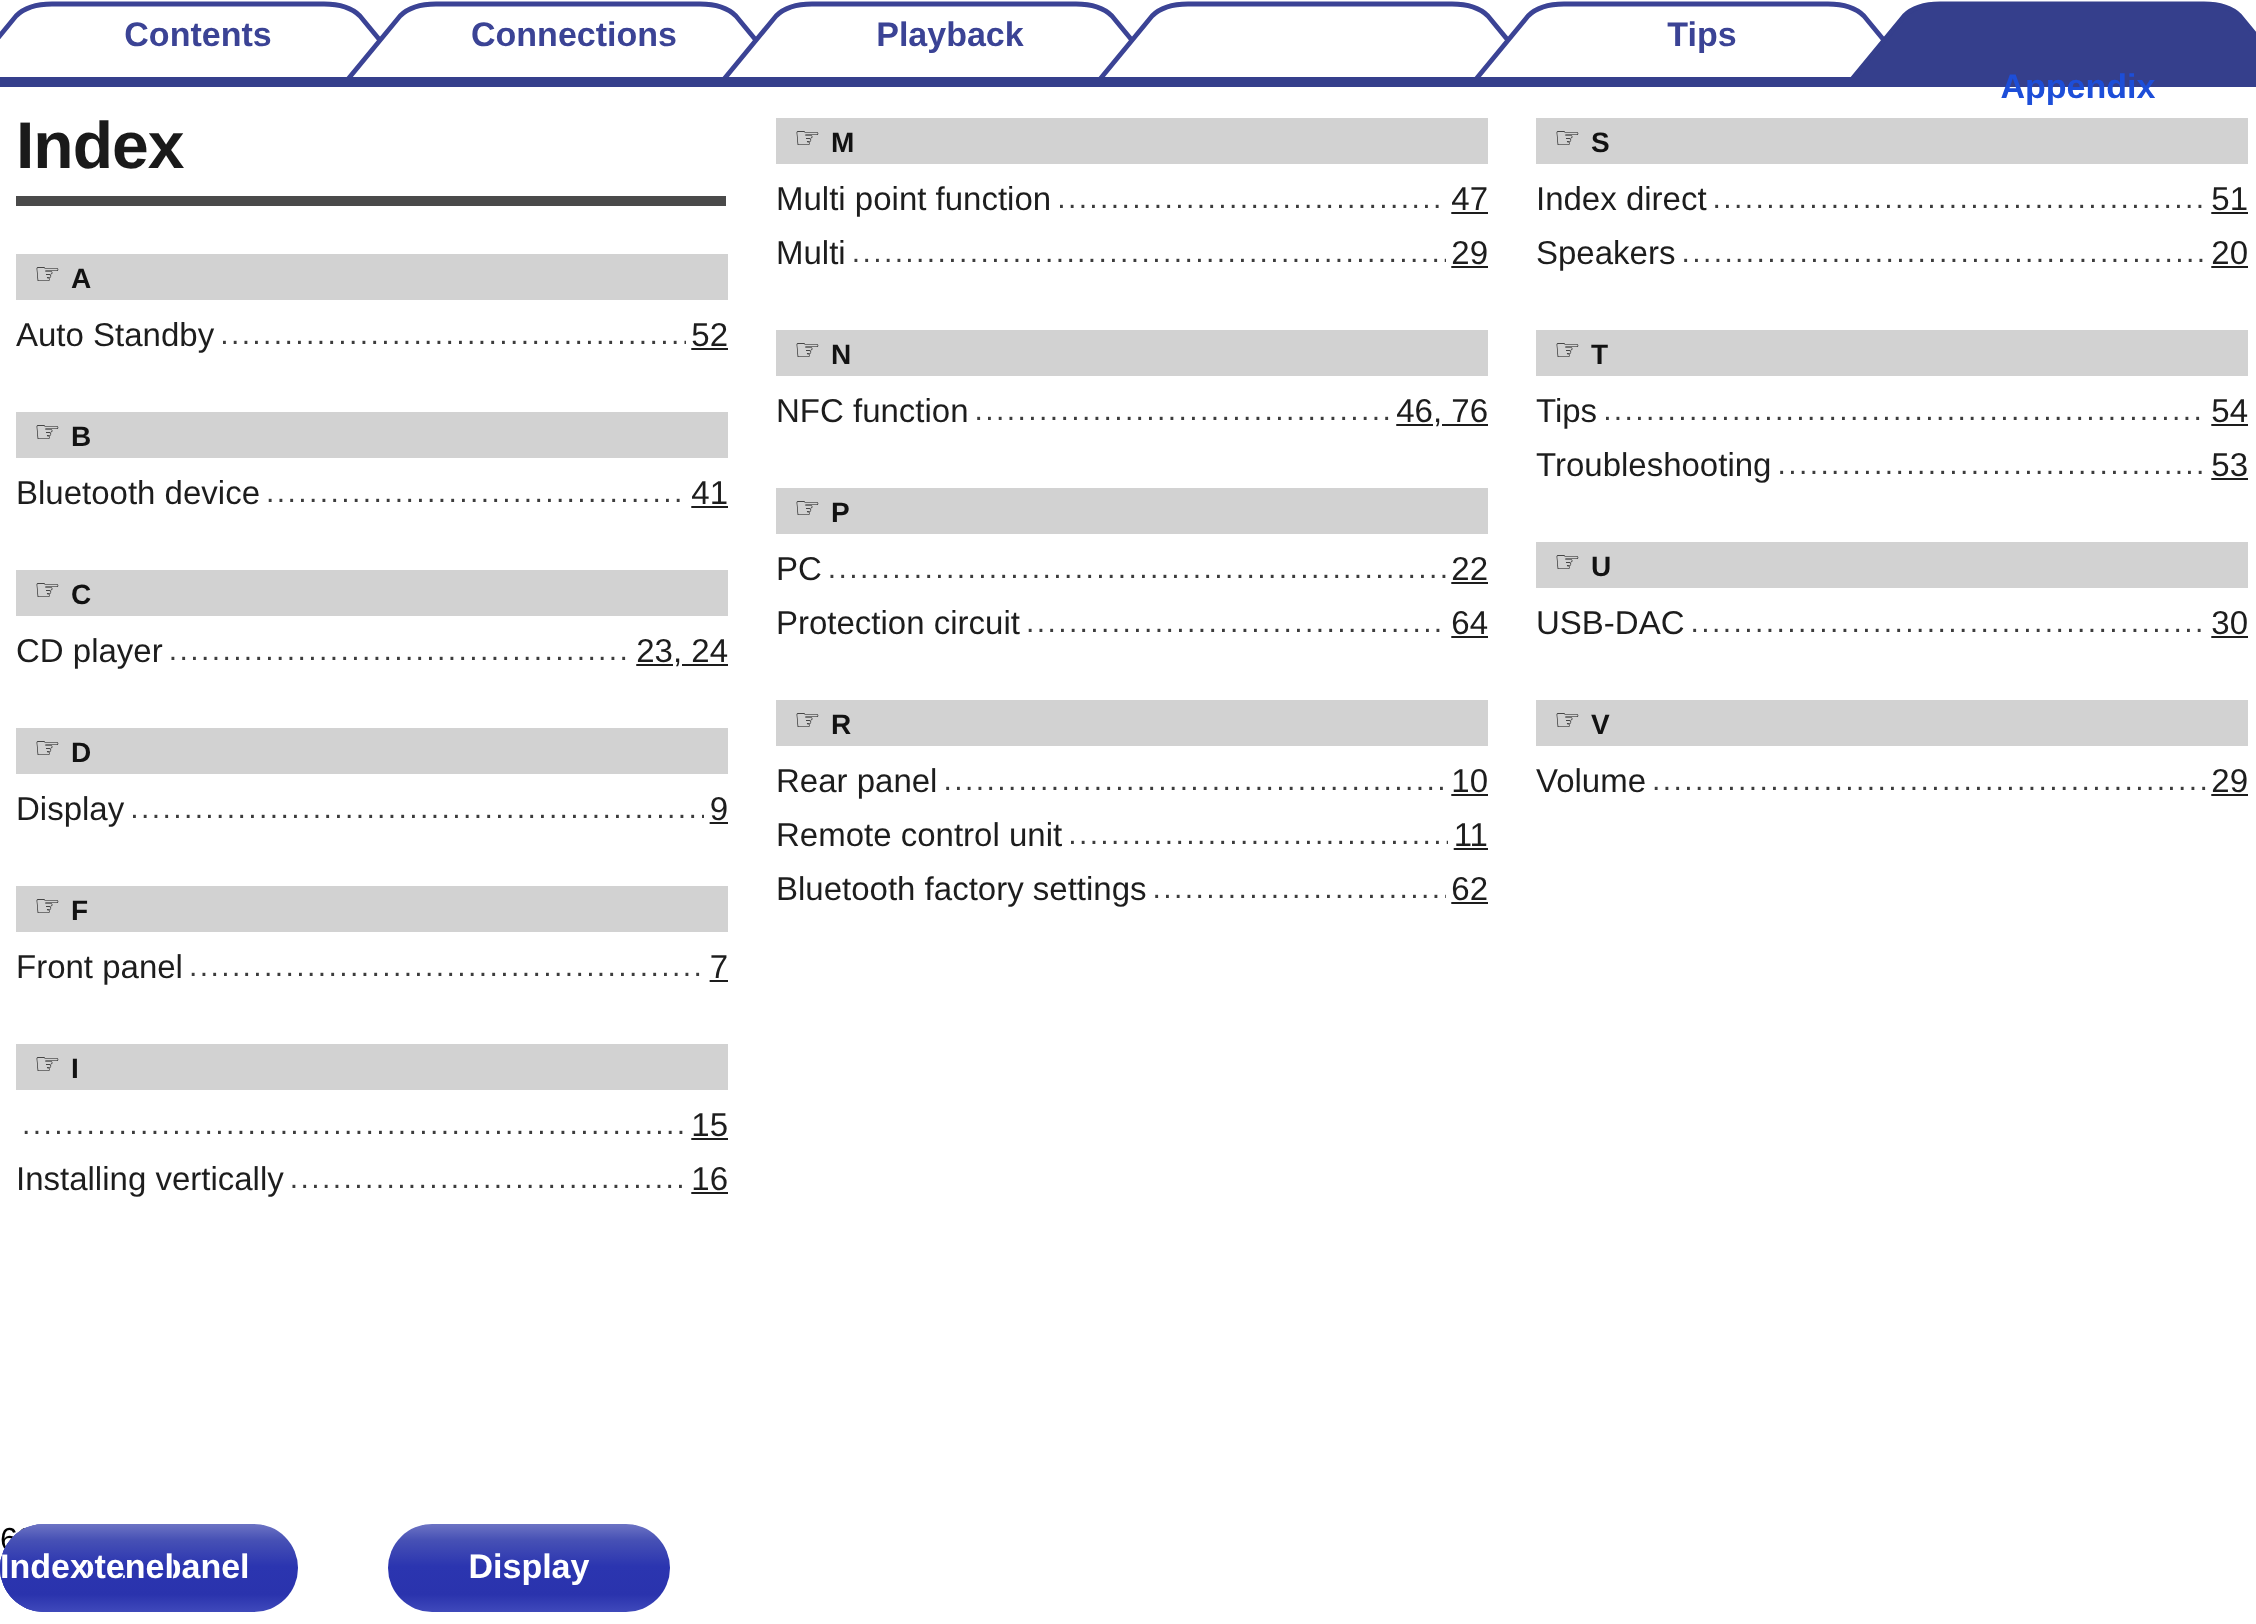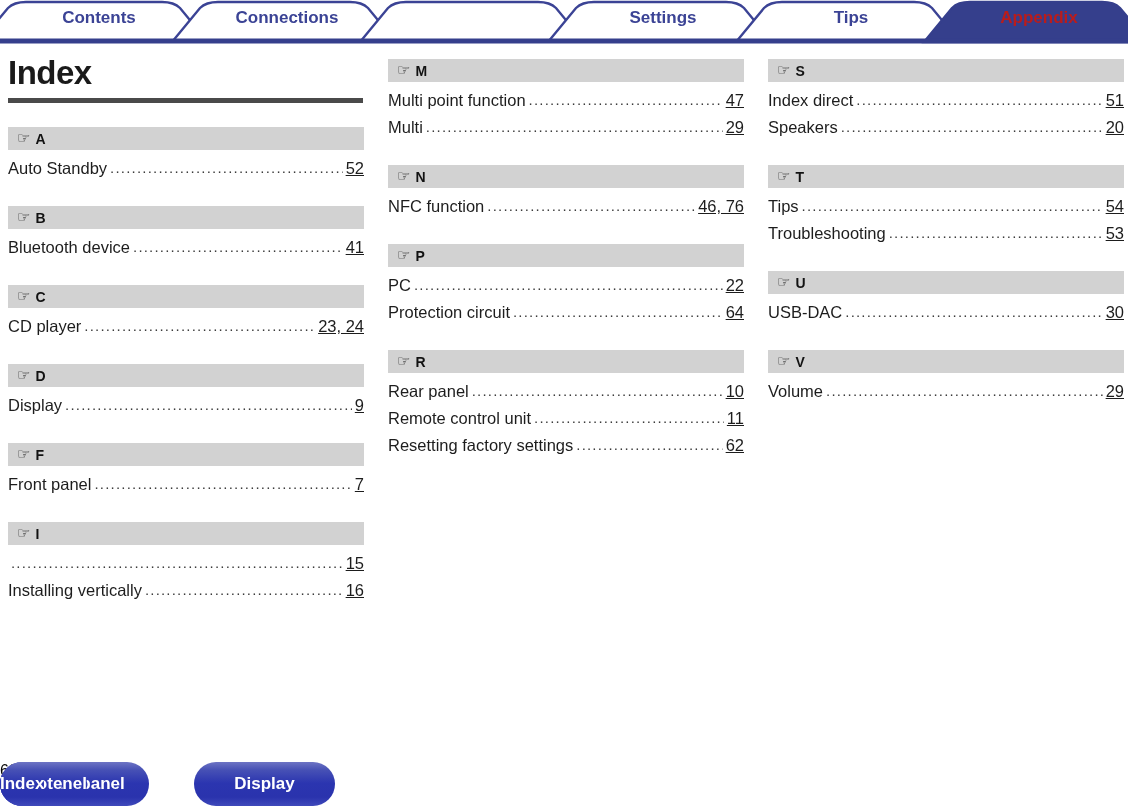--- a/index.html
+++ b/index.html
@@ -35,21 +35,22 @@
     top: 7px;
     height: 22px;
     line-height: 22px;
     font-size: 17px;
     font-weight: bold;
     color: #3b4395;
     text-align: center;
     white-space: nowrap;
   }
   .tab-label.active {
-    color: #b91c1c;
+    color: #1d4ed8;
+    margin-top: 26px;
   }
 
   
   #page-title {
     position: absolute;
     left: 8px;
     top: 54px;
     font-size: 33px;
     font-weight: bold;
     color: #1a1a1a;
@@ -207,21 +208,21 @@
       <path d="M 736 42 L 764 8 Q 770 2 782 2 L 914 2 Q 926 2 932 8 L 960 42"></path>
     </g>
 
     <path d="M 924 42 L 952 8 Q 958 2 970 2 L 1102 2 Q 1114 2 1120 8 L 1148 42 Z" fill="#353f8c" stroke="#353f8c" stroke-width="2.4"></path>
 
     <rect x="0" y="38.5" width="1128" height="5" fill="#353f8c"></rect>
   </svg>
 
   <div class="tab-label" style="left:14px;  width:170px;">Contents</div>
   <div class="tab-label" style="left:202px; width:170px;">Connections</div>
-  <div class="tab-label" style="left:578px; width:170px;">Settings</div>
+  <div class="tab-label" style="left:390px; width:170px;">Playback</div>
   <div class="tab-label" style="left:766px; width:170px;">Tips</div>
   <div class="tab-label active" style="left:954px; width:170px;">Appendix</div>
 </div>
 
 <div id="page-title">Index</div>
 <div id="title-rule"></div>
 
 <div id="index-body">
   <div class="index-col" id="col-1">
       <div class="section">
@@ -348,21 +349,21 @@
           <span class="entry-label">Rear panel</span>
           <span class="entry-dots">..........................................................................................</span>
           <span class="entry-page">10</span>
         </div>
         <div class="entry">
           <span class="entry-label">Remote control unit</span>
           <span class="entry-dots">..........................................................................................</span>
           <span class="entry-page">11</span>
         </div>
         <div class="entry">
-          <span class="entry-label">Resetting factory settings</span>
+          <span class="entry-label">Bluetooth factory settings</span>
           <span class="entry-dots">..........................................................................................</span>
           <span class="entry-page">62</span>
         </div>
       </div>
     </div>
   <div class="index-col" id="col-3">
       <div class="section">
         <div class="section-head">
           <span class="hand-icon">☞</span>
           <span class="section-letter">S</span>

